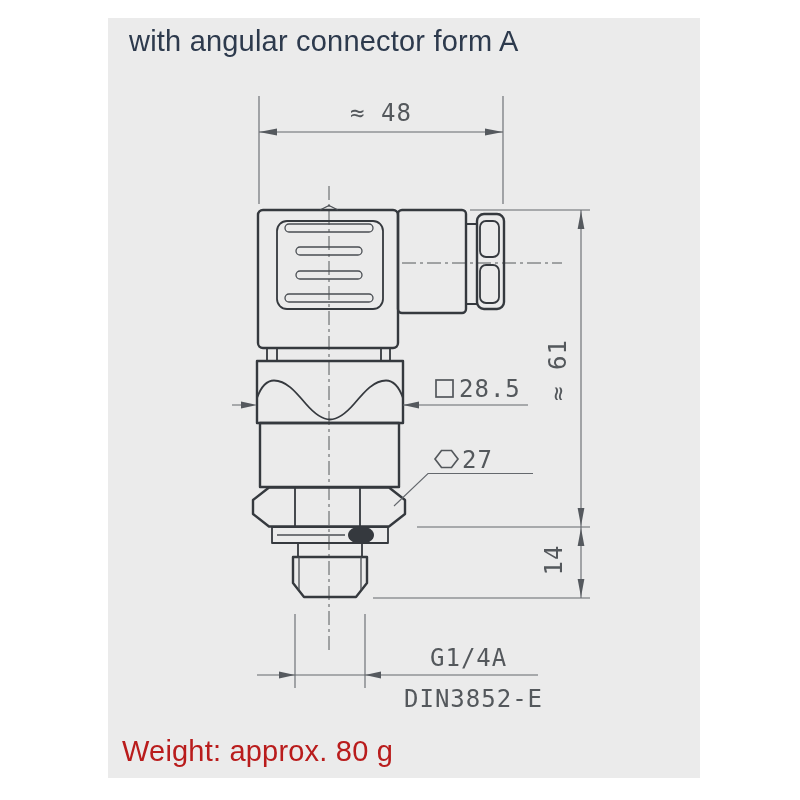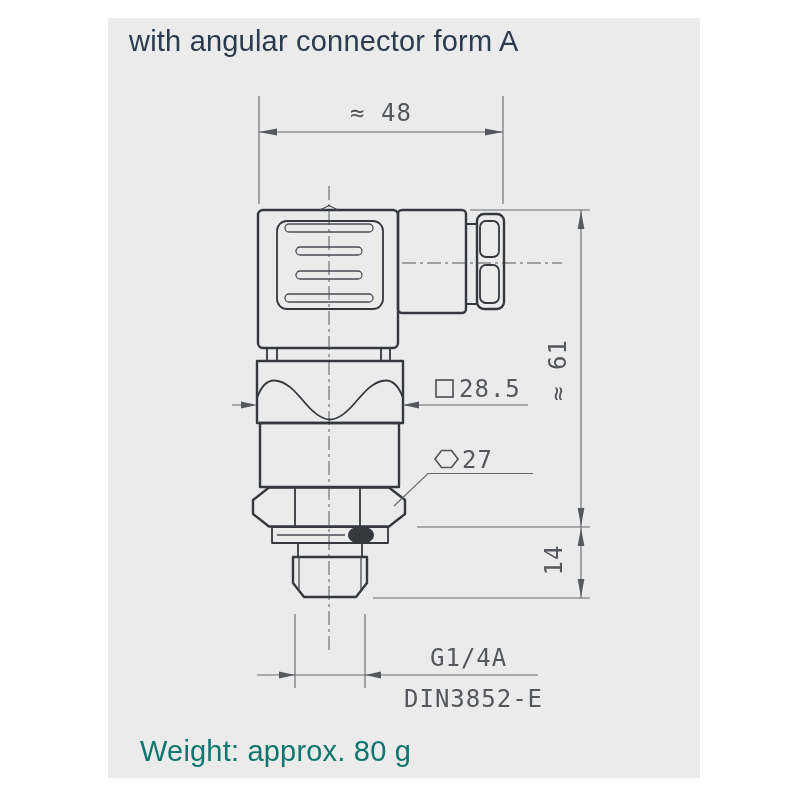--- a/index.html
+++ b/index.html
@@ -12,22 +12,22 @@
   .panel{
     position:absolute;left:108px;top:18px;width:592px;height:760px;
     background:#ebebeb;
   }
   .title{
     position:absolute;left:129px;top:26px;
     font-size:29px;line-height:1.1;color:#2d3a4d;
     letter-spacing:0.2px;
   }
   .weight{
-    position:absolute;left:140px;top:735px;
-    font-size:29px;color:#0f766e;letter-spacing:0.2px;
+    position:absolute;left:122px;top:735px;
+    font-size:29px;color:#b91c1c;letter-spacing:0.2px;
   }
   svg{position:absolute;left:0;top:0;}
   .outline{fill:none;stroke:#35393e;stroke-width:2.4;stroke-linejoin:round;stroke-linecap:round;}
   .med{fill:none;stroke:#35393e;stroke-width:1.8;stroke-linejoin:round;stroke-linecap:round;}
   .thin{fill:none;stroke:#4a4e53;stroke-width:1.3;stroke-linejoin:round;}
   .dim{fill:none;stroke:#64686d;stroke-width:1.1;}
   .arrow{fill:#55595e;stroke:none;}
   .cline{fill:none;stroke:#55595a;stroke-width:1;stroke-dasharray:14 4 3 4;}
   .dim-text{
     font-family:"DejaVu Sans Mono", monospace;

